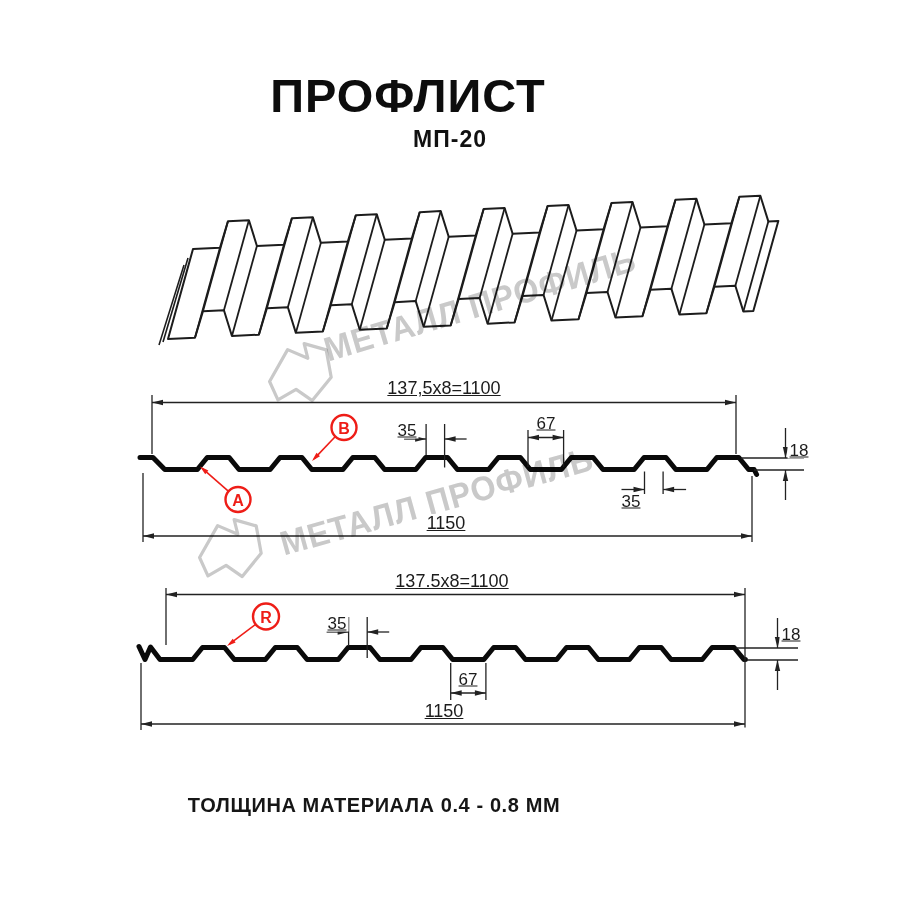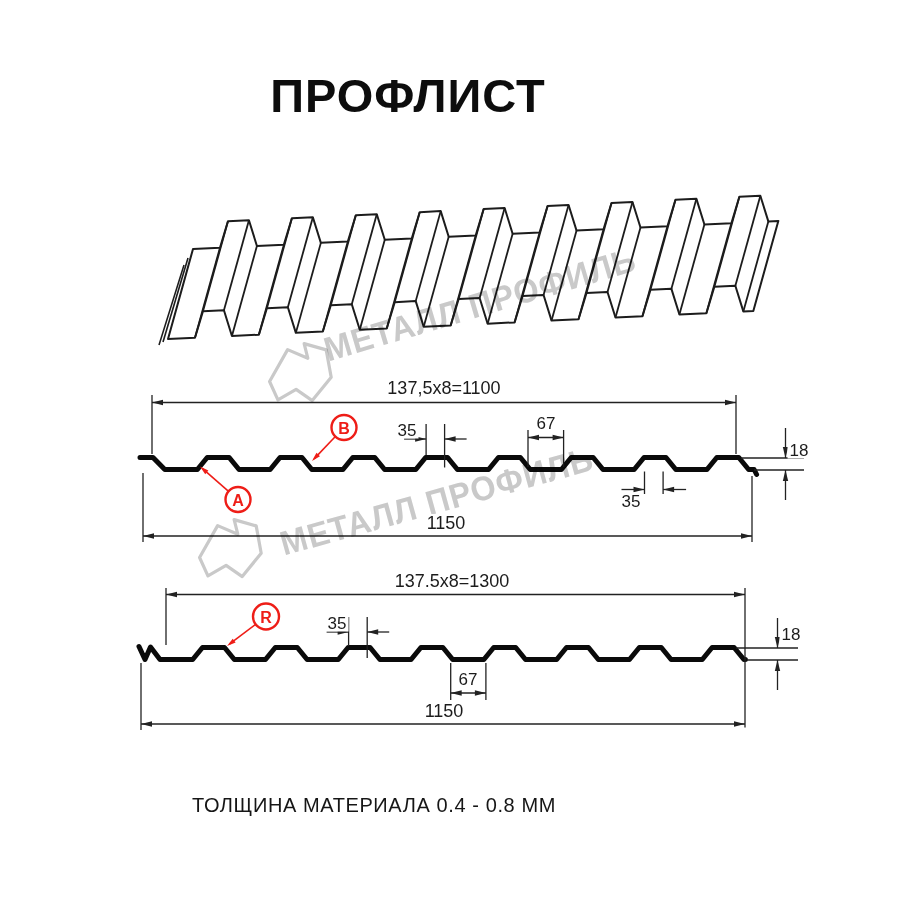--- a/index.html
+++ b/index.html
@@ -3,34 +3,35 @@
 <meta charset="utf-8">
 <style>
   html,body{margin:0;padding:0;background:#fff;}
   .page{position:relative;width:900px;height:900px;background:#ffffff;overflow:hidden;
         font-family:"Liberation Sans","DejaVu Sans",sans-serif;}
   .title{position:absolute;left:0;top:68px;width:816px;text-align:center;
          font-size:47px;font-weight:bold;letter-spacing:1px;color:#0d0d0d;}
   .subtitle{position:absolute;left:0;top:126px;width:900px;text-align:center;
          font-size:23px;font-weight:bold;letter-spacing:1px;color:#111;}
   .footer{position:absolute;left:0;top:794px;width:748px;text-align:center;
-         font-size:20px;font-weight:normal;letter-spacing:0.6px;color:#161616;}
+         font-size:20px;font-weight:bold;letter-spacing:0.6px;color:#161616;}
   .dim-label{position:absolute;transform:translate(-50%,-50%);white-space:nowrap;
-         color:#1c1c1c;background:#fff;padding:0 2px;line-height:1;}
+         color:#1c1c1c;background:#fff;padding:0 2px;line-height:1;text-decoration:underline;}
   .wm-text{position:absolute;font-weight:bold;font-size:34px;letter-spacing:1px;
          color:#c9c9c9;white-space:nowrap;transform-origin:0 50%;mix-blend-mode:multiply;}
   .wm-logo{position:absolute;mix-blend-mode:multiply;}
   svg{position:absolute;left:0;top:0;}
 </style>
 </head>
 <body>
 
 <div class="page">
 
   <div class="title">ПРОФЛИСТ</div>
+  <div class="subtitle">МП-20</div>
 
   <svg id="tech-svg" width="900" height="900" viewBox="0 0 900 900">
       <g>
         <polygon points="168,339 194.96902037358922,337.70696477660874 202.95984122502304,311.3238432289373 223.93574596003685,310.3181491662996 231.9265668114707,335.9350276186281 258.8955871850599,334.64199239523685 266.8864080364938,308.2588708475654 287.86231277150756,307.25317678492775 295.8531336229414,332.8700552372562 322.82215399653063,331.57702001386497 330.8129748479645,305.1938984661935 351.78887958297827,304.18820440355586 359.7797004344121,329.80508285588434 386.74872080800134,328.5120476324931 394.7395416594352,302.1289260848216 415.715446394449,301.12323202218397 423.7062672458828,326.74011047451245 450.67528761947204,325.4470752511212 458.6661084709059,299.0639537034497 479.6420132059197,298.0582596408121 487.63283405735353,323.67513809314056 514.6018544309427,322.3821028697493 522.5926752823766,295.99898132207784 543.5685800173903,294.9932872594402 551.5594008688242,320.6101657117687 578.5284212424135,319.3171304883774 586.5192420938473,292.93400894070595 607.4951468288612,291.9283148780683 615.485967680295,317.54519333039684 642.4549880538841,316.2521581070055 650.445808905318,289.86903655933406 671.4217136403317,288.8633424966964 679.4125344917657,314.48022094902495 706.3815548653548,313.18718572563364 714.3723757167887,286.8040641779622 735.3482804518026,285.79837011532453 743.3391013032364,311.41524856765307 753.3276273675286,310.9363466330637 778.3276273675286,220.9363466330637 768.3391013032364,221.41524856765307 760.3482804518026,195.79837011532453 739.3723757167887,196.80406417796218 731.3815548653548,223.18718572563364 704.4125344917657,224.48022094902495 696.4217136403317,198.86334249669642 675.445808905318,199.86903655933406 667.4549880538841,226.25215810700553 640.485967680295,227.54519333039684 632.4951468288612,201.9283148780683 611.5192420938473,202.93400894070595 603.5284212424135,229.31713048837742 576.5594008688242,230.61016571176867 568.5685800173903,204.9932872594402 547.5926752823766,205.99898132207784 539.6018544309427,232.3821028697493 512.6328340573535,233.67513809314056 504.6420132059197,208.05825964081208 483.6661084709059,209.06395370344973 475.67528761947204,235.4470752511212 448.7062672458828,236.74011047451245 440.715446394449,211.12323202218397 419.7395416594352,212.12892608482161 411.74872080800134,238.51204763249308 384.7797004344121,239.80508285588434 376.78887958297827,214.18820440355586 355.8129748479645,215.1938984661935 347.82215399653063,241.57702001386497 320.8531336229414,242.87005523725622 312.86231277150756,217.25317678492775 291.8864080364938,218.2588708475654 283.8955871850599,244.64199239523685 256.9265668114707,245.9350276186281 248.93574596003685,220.31814916629958 227.95984122502304,221.32384322893728 219.96902037358922,247.70696477660874 193,249" fill="#ffffff" stroke="#1c1c1c" stroke-width="2" stroke-linejoin="round"></polygon>
         <line x1="194.96902037358922" y1="337.70696477660874" x2="219.96902037358922" y2="247.70696477660874" stroke="#1c1c1c" stroke-width="1.8"></line>
         <line x1="202.95984122502304" y1="311.3238432289373" x2="227.95984122502304" y2="221.32384322893728" stroke="#1c1c1c" stroke-width="1.8"></line>
         <line x1="223.93574596003685" y1="310.3181491662996" x2="248.93574596003685" y2="220.31814916629958" stroke="#1c1c1c" stroke-width="1.8"></line>
         <line x1="231.9265668114707" y1="335.9350276186281" x2="256.9265668114707" y2="245.9350276186281" stroke="#1c1c1c" stroke-width="1.8"></line>
         <line x1="258.8955871850599" y1="334.64199239523685" x2="283.8955871850599" y2="244.64199239523685" stroke="#1c1c1c" stroke-width="1.8"></line>
         <line x1="266.8864080364938" y1="308.2588708475654" x2="291.8864080364938" y2="218.2588708475654" stroke="#1c1c1c" stroke-width="1.8"></line>
@@ -161,21 +162,21 @@
   <div class="wm-text" id="wm-text-0" style="left: 325px; top: 331px; transform: rotate(-16.5deg) scaleX(0.95);">МЕТАЛЛ ПРОФИЛЬ</div>
   <div class="wm-text" id="wm-text-1" style="left: 281px; top: 525px; transform: rotate(-15.5deg) scaleX(0.95);">МЕТАЛЛ ПРОФИЛЬ</div>
 
   <div id="labels">
       <div class="dim-label" style="left: 444px; top: 388px; font-size: 18px;">137,5x8=1100</div>
       <div class="dim-label" style="left: 407px; top: 430px; font-size: 17px;">35</div>
       <div class="dim-label" style="left: 546px; top: 423px; font-size: 17px;">67</div>
       <div class="dim-label" style="left: 799px; top: 450px; font-size: 17px;">18</div>
       <div class="dim-label" style="left: 631px; top: 501px; font-size: 17px;">35</div>
       <div class="dim-label" style="left: 446px; top: 523px; font-size: 18px;">1150</div>
-      <div class="dim-label" style="left: 452px; top: 581px; font-size: 18px;">137.5x8=1300</div>
+      <div class="dim-label" style="left: 452px; top: 581px; font-size: 18px;">137.5x8=1100</div>
       <div class="dim-label" style="left: 337px; top: 623px; font-size: 17px;">35</div>
       <div class="dim-label" style="left: 468px; top: 679px; font-size: 17px;">67</div>
       <div class="dim-label" style="left: 791px; top: 634px; font-size: 17px;">18</div>
       <div class="dim-label" style="left: 444px; top: 711px; font-size: 18px;">1150</div>
     </div>
 
   <div class="footer">ТОЛЩИНА МАТЕРИАЛА 0.4 - 0.8 ММ</div>
 </div>
 
 </body></html>

